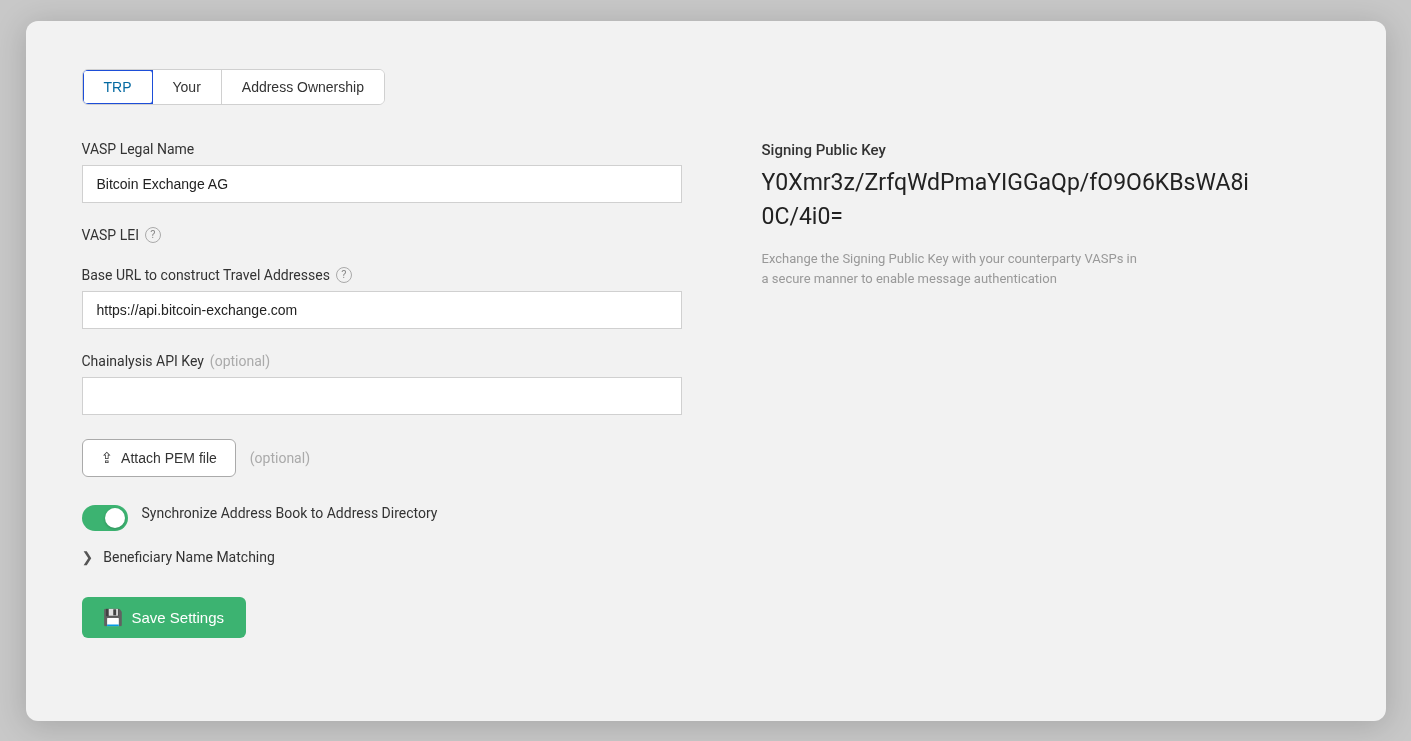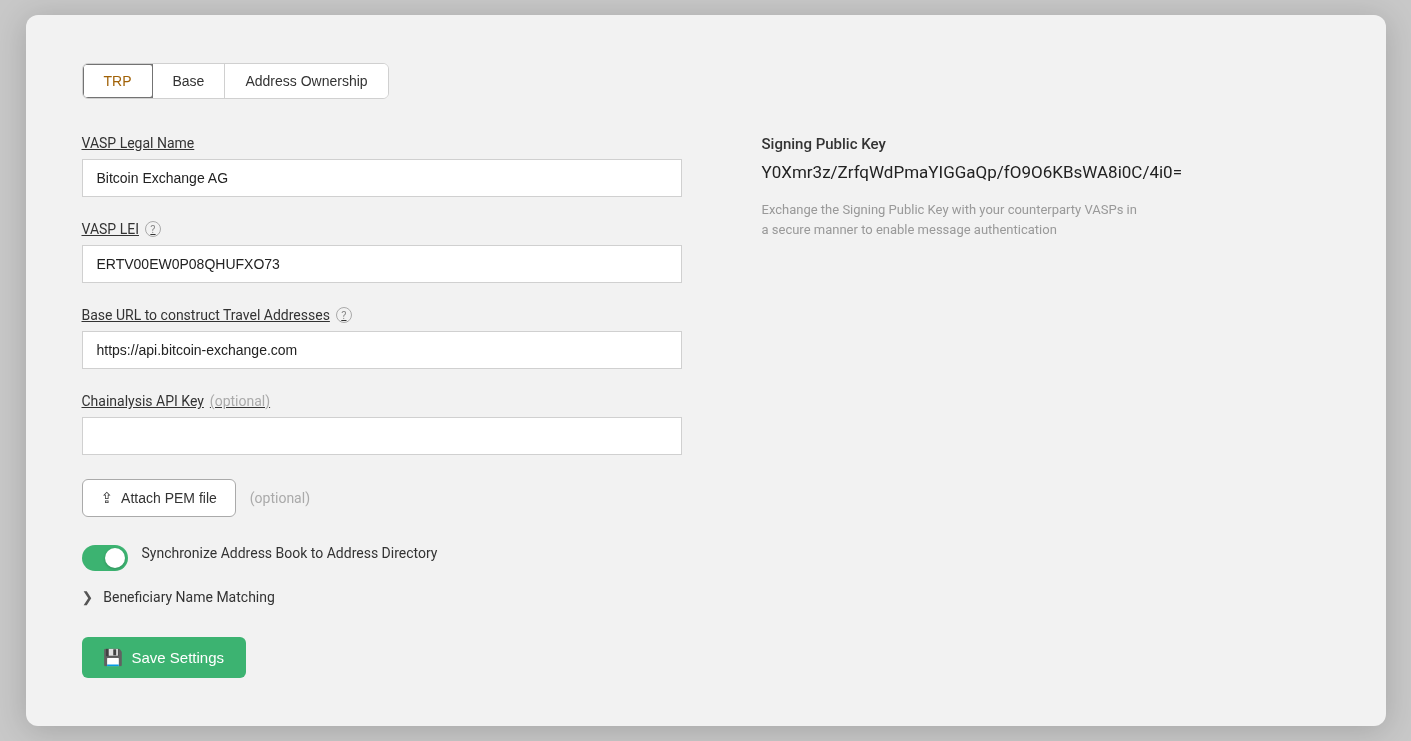--- a/index.html
+++ b/index.html
@@ -39,22 +39,22 @@
       padding: 8px 20px;
       font-size: 14px;
       cursor: pointer;
       background: #fff;
       border: none;
       color: #333;
       border-right: 1px solid #d0d0d0;
     }
     .tab:last-child { border-right: none; }
     .tab.active {
-      color: #a16207;
-      border: 2px solid #737373;
+      color: #0369a1;
+      border: 2px solid #1d4ed8;
       border-radius: 4px;
       font-weight: 500;
       margin: -1px;
     }
     .content-area {
       display: flex;
       gap: 80px;
     }
     .left-panel {
       flex: 1;
@@ -68,21 +68,20 @@
     .field-group {
       margin-bottom: 24px;
     }
     .field-label {
       font-size: 14px;
       color: #333;
       margin-bottom: 8px;
       display: flex;
       align-items: center;
       gap: 6px;
-      text-decoration: underline;
     }
     .field-label .optional {
       color: #aaa;
       font-weight: 400;
     }
     .help-icon {
       display: inline-flex;
       align-items: center;
       justify-content: center;
       width: 16px;
@@ -194,61 +193,60 @@
     .save-icon {
       font-size: 16px;
     }
     .signing-title {
       font-size: 15px;
       color: #333;
       font-weight: 500;
       margin-bottom: 7px;
     }
     .signing-key {
-      font-size: 17px;
+      font-size: 23px;
       color: #222;
       font-weight: 400;
       margin-bottom: 14px;
       word-break: break-all;
       line-height: 1.5;
     }
     .signing-desc {
       font-size: 13px;
       color: #999;
       line-height: 1.6;
       max-width: 380px;
     }
   </style>
 </head>
 <body>
 
 <div class="window">
 
   <div class="tabs">
     <button class="tab active">TRP</button>
-    <button class="tab">Base</button>
+    <button class="tab">Your</button>
     <button class="tab">Address Ownership</button>
   </div>
 
   <div class="content-area">
     <div class="left-panel">
 
       <div class="field-group">
         <div class="field-label">
           <span>VASP Legal Name</span>
         </div>
         <input class="text-input" type="text" value="Bitcoin Exchange AG" style="">
       </div>
 
       <div class="field-group">
         <div class="field-label">
           <span>VASP LEI</span>
           <span class="help-icon">?</span>
         </div>
-        <input class="text-input" type="text" value="ERTV00EW0P08QHUFXO73" style="">
       </div>
 
       <div class="field-group">
         <div class="field-label">
           <span>Base URL to construct Travel Addresses</span>
           <span class="help-icon">?</span>
         </div>
         <input class="text-input" type="text" value="https://api.bitcoin-exchange.com" style="">
       </div>
 

